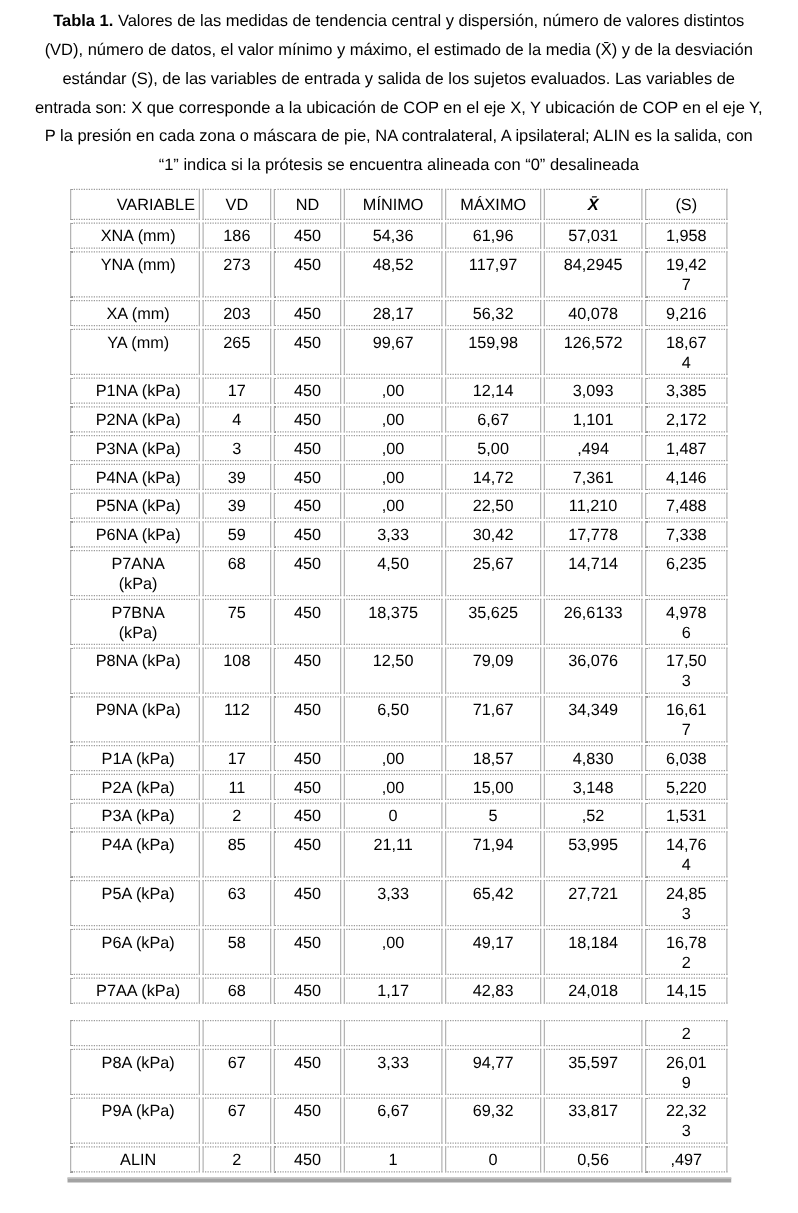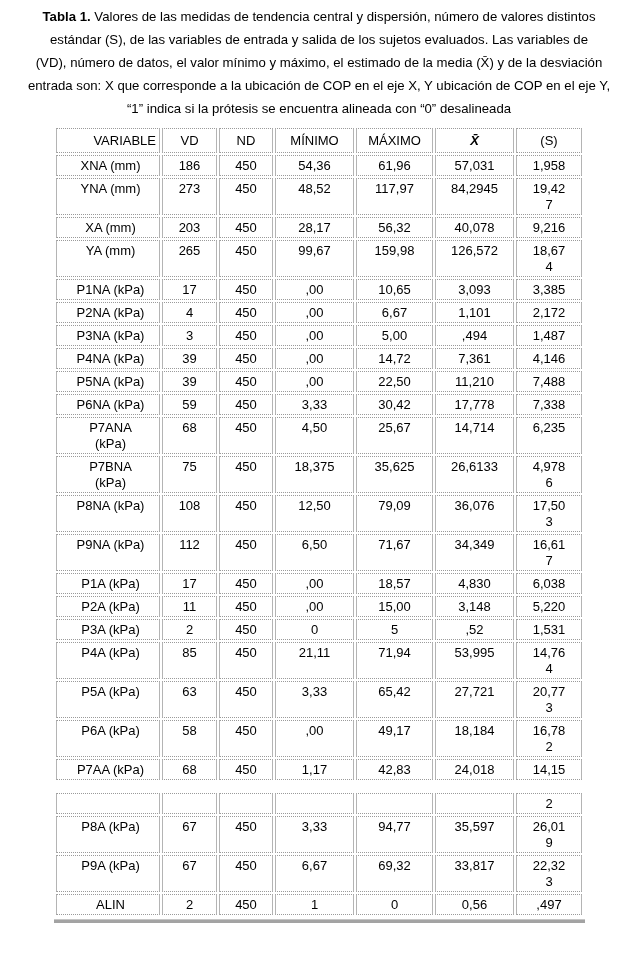--- a/index.html
+++ b/index.html
@@ -68,23 +68,24 @@
     box-sizing: border-box;
   }
 </style>
 </head>
 <body>
 
 <div class="page">
 
   <div class="caption">
     <div class="cap-line"><span class="cap-label">Tabla 1.</span><span> Valores de las medidas de tendencia central y dispersión, número de valores distintos</span></div>
+    <div class="cap-line">(VD), número de datos, el valor mínimo y máximo, el estimado de la media (X̄) y de la desviación</div>
     <div class="cap-line">estándar (S), de las variables de entrada y salida de los sujetos evaluados. Las variables de</div>
-    <div class="cap-line">(VD), número de datos, el valor mínimo y máximo, el estimado de la media (X̄) y de la desviación</div>
     <div class="cap-line">entrada son: X que corresponde a la ubicación de COP en el eje X, Y ubicación de COP en el eje Y,</div>
+    <div class="cap-line">P la presión en cada zona o máscara de pie, NA contralateral, A ipsilateral; ALIN es la salida, con</div>
     <div class="cap-line">“1” indica si la prótesis se encuentra alineada con “0” desalineada</div>
   </div>
 
   <table class="stats t1">
     <colgroup>
       <col style="width:104px">
       <col style="width:55px">
       <col style="width:54px">
       <col style="width:79px">
       <col style="width:77px">
@@ -139,21 +140,21 @@
           <td>159,98</td>
           <td>126,572</td>
           <td>18,67
 4</td>
         </tr>
         <tr>
           <td class="var-col">P1NA (kPa)</td>
           <td>17</td>
           <td>450</td>
           <td>,00</td>
-          <td>10,65</td>
+          <td>12,14</td>
           <td>3,093</td>
           <td>3,385</td>
         </tr>
         <tr>
           <td class="var-col">P2NA (kPa)</td>
           <td>4</td>
           <td>450</td>
           <td>,00</td>
           <td>6,67</td>
           <td>1,101</td>
@@ -273,21 +274,21 @@
           <td>14,76
 4</td>
         </tr>
         <tr>
           <td class="var-col">P5A (kPa)</td>
           <td>63</td>
           <td>450</td>
           <td>3,33</td>
           <td>65,42</td>
           <td>27,721</td>
-          <td>20,77
+          <td>24,85
 3</td>
         </tr>
         <tr>
           <td class="var-col">P6A (kPa)</td>
           <td>58</td>
           <td>450</td>
           <td>,00</td>
           <td>49,17</td>
           <td>18,184</td>
           <td>16,78

